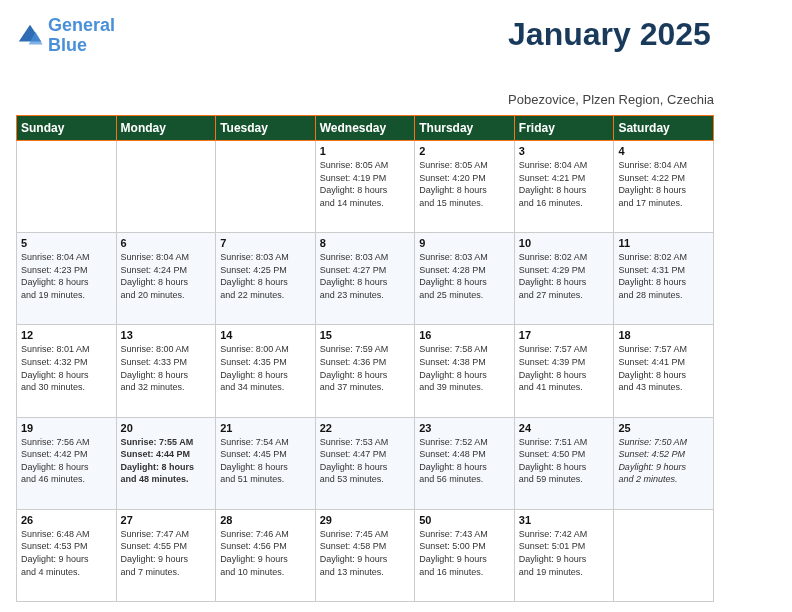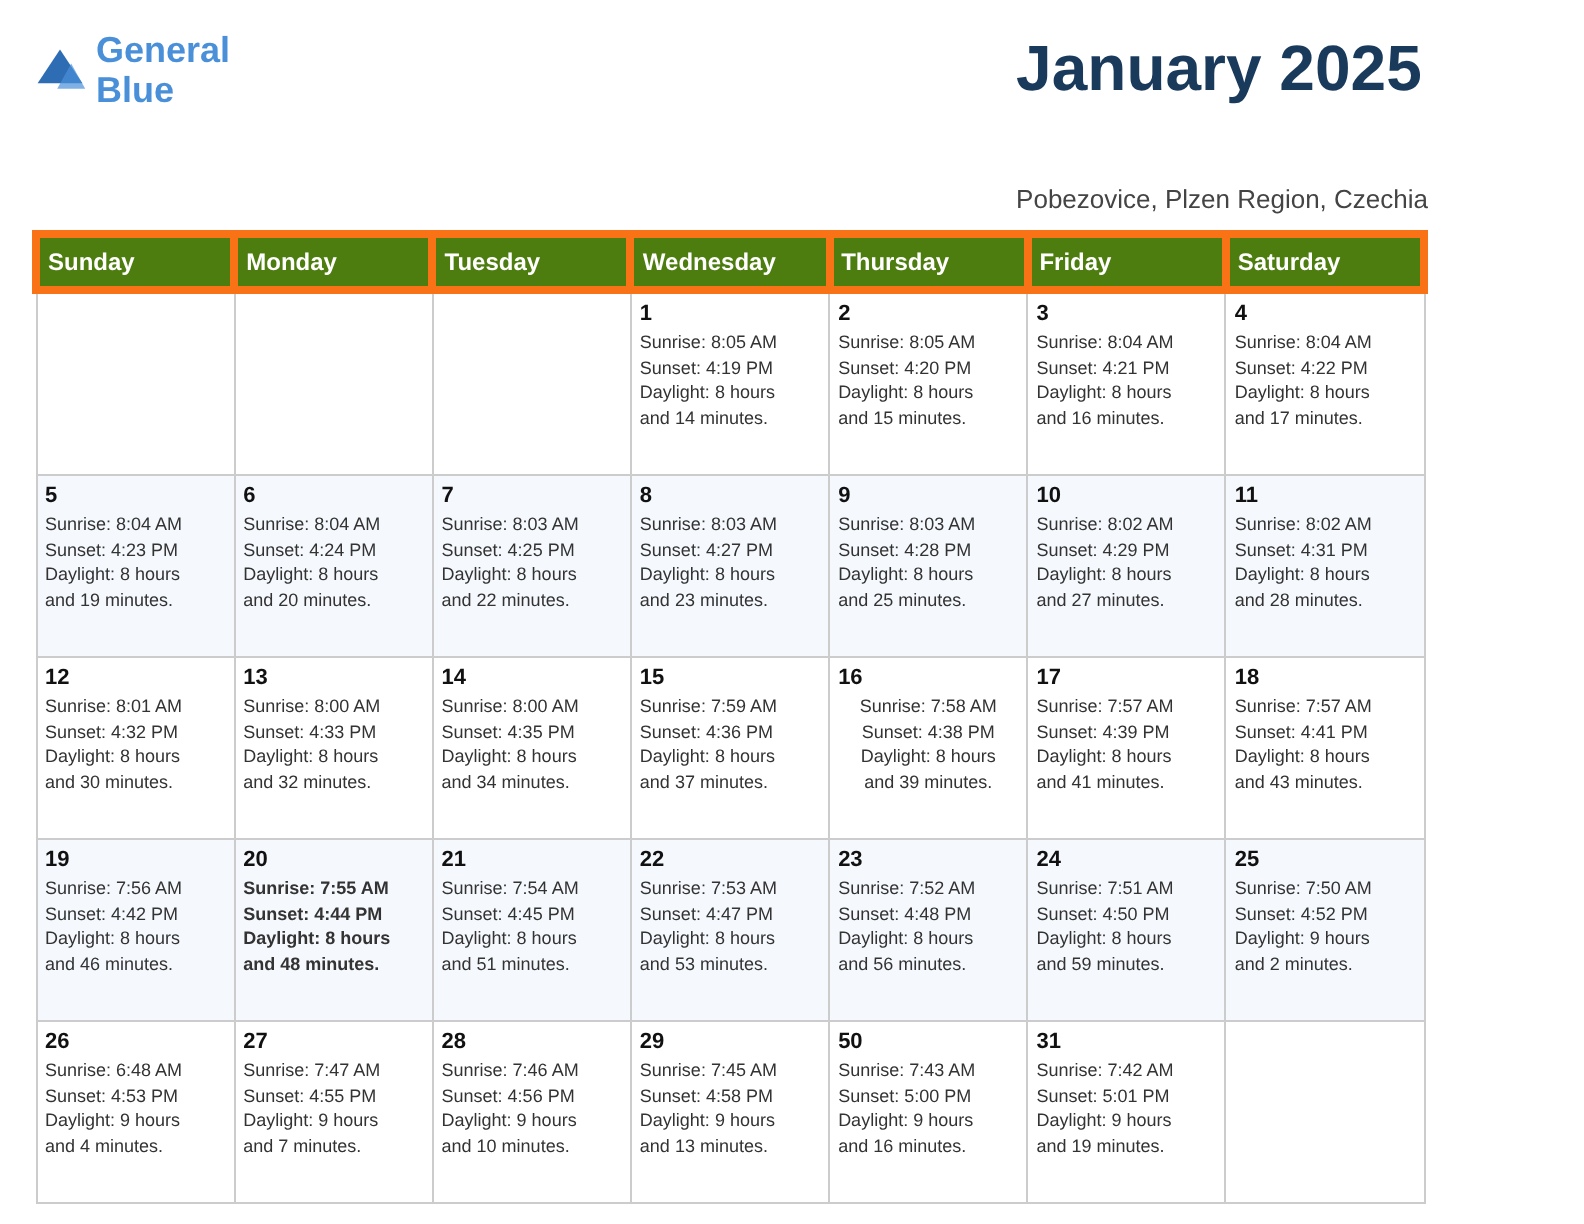--- a/index.html
+++ b/index.html
@@ -55,27 +55,27 @@
       margin-top: 39px;
     }
     .calendar {
       flex: 1;
       border: 1px solid #ccc;
       border-collapse: collapse;
       width: 100%;
       table-layout: fixed;
     }
     .calendar th {
-      background: #4d7c0f;
+      background: #14532d;
       color: #fff;
       font-size: 12px;
       font-weight: bold;
       padding: 5px 4px;
       text-align: left;
-      border: 4px solid #f97316;
+      border: 1px solid #f97316;
     }
     .calendar td {
       border: 1px solid #ccc;
       vertical-align: top;
       padding: 4px 4px 3px 4px;
       font-size: 9.5px;
       color: #222;
       background: #fff;
       width: calc(100% / 7);
     }
@@ -239,21 +239,21 @@
           </td>
           <td>
             <div class="day-number">15</div>
             <div class="day-info" style="white-space: pre-line;">Sunrise: 7:59 AM
 Sunset: 4:36 PM
 Daylight: 8 hours
 and 37 minutes.</div>
           </td>
           <td>
             <div class="day-number">16</div>
-            <div class="day-info" style="white-space: pre-line; text-align: center;">Sunrise: 7:58 AM
+            <div class="day-info" style="white-space: pre-line;">Sunrise: 7:58 AM
 Sunset: 4:38 PM
 Daylight: 8 hours
 and 39 minutes.</div>
           </td>
           <td>
             <div class="day-number">17</div>
             <div class="day-info" style="white-space: pre-line;">Sunrise: 7:57 AM
 Sunset: 4:39 PM
 Daylight: 8 hours
 and 41 minutes.</div>
@@ -304,21 +304,21 @@
           </td>
           <td>
             <div class="day-number">24</div>
             <div class="day-info" style="white-space: pre-line;">Sunrise: 7:51 AM
 Sunset: 4:50 PM
 Daylight: 8 hours
 and 59 minutes.</div>
           </td>
           <td>
             <div class="day-number">25</div>
-            <div class="day-info" style="white-space: pre-line;">Sunrise: 7:50 AM
+            <div class="day-info" style="white-space: pre-line; font-style: italic;">Sunrise: 7:50 AM
 Sunset: 4:52 PM
 Daylight: 9 hours
 and 2 minutes.</div>
           </td>
         </tr>
         <tr>
           <td>
             <div class="day-number">26</div>
             <div class="day-info" style="white-space: pre-line;">Sunrise: 6:48 AM
 Sunset: 4:53 PM

